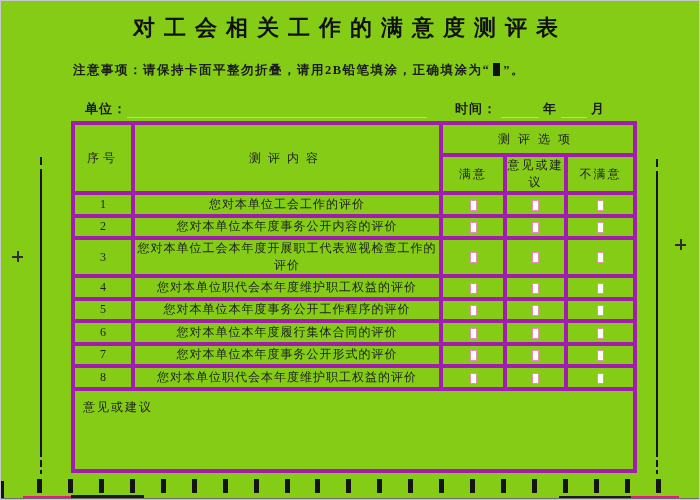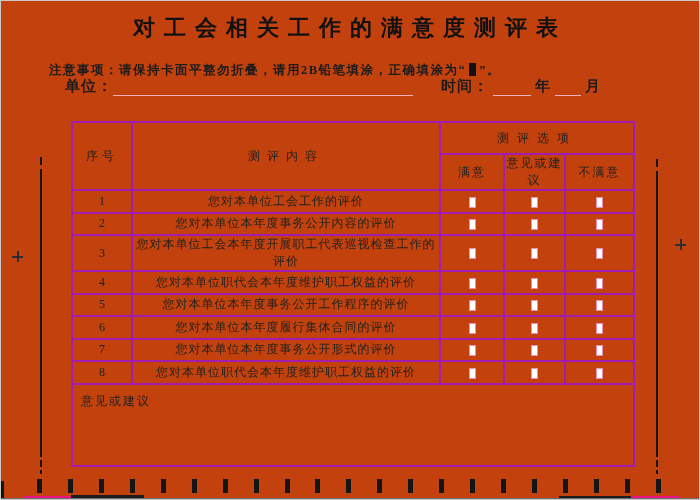--- a/index.html
+++ b/index.html
@@ -1,50 +1,50 @@
 <!DOCTYPE html>
 <html><head>
 <meta charset="utf-8">
 <style>
   * { margin:0; padding:0; box-sizing:border-box; }
   html,body { background:#fff; }
   .page {
     position:relative; width:700px; height:500px; margin:0 auto;
-    background:#c2410c; border:1px solid #c9c9c9; overflow:hidden;
+    background:#84cc16; border:1px solid #c9c9c9; overflow:hidden;
     font-family:"Liberation Serif","DejaVu Serif",serif; color:#1c1c1c;
   }
   .title {
     position:absolute; top:12px; left:0; width:100%;
     text-align:center; font-size:22px; font-weight:bold;
     letter-spacing:9px; color:#111;
   }
   .notice {
-    position:absolute; top:61px; left:48px; font-size:12.5px;
+    position:absolute; top:61px; left:72px; font-size:12.5px;
     font-weight:bold; letter-spacing:1.5px; white-space:nowrap;
   }
   .fill-mark {
     display:inline-block; width:7px; height:13px; background:#111;
     vertical-align:-2px; margin:0 3px;
   }
   .fields-row {
-    position:absolute; top:76px; left:64px; width:540px;
-    display:flex; align-items:flex-end; font-size:15px; font-weight:bold;
-    letter-spacing:1px; white-space:nowrap;
+    position:absolute; top:99px; left:64px; width:540px;
+    display:flex; align-items:flex-end; font-size:13px; font-weight:bold;
+    letter-spacing:1px; white-space:nowrap;justify-content:flex-end;
   }
   .blank { display:inline-block; border-bottom:1px solid #f2b0c0; height:15px; }
   .blank.unit { width:300px; margin-right:28px; }
   .blank.year { width:38px; margin:0 4px; }
   .blank.month { width:26px; margin:0 4px; }
 
   table.form-table {
     position:absolute; top:120px; left:70px; width:562px;
     border-collapse:collapse; table-layout:fixed;
     font-size:12px;
   }
-  table.form-table, table.form-table td { border:2px solid #a21caf; }
+  table.form-table, table.form-table td { border:4px solid #a21caf; }
   table.form-table { border:1.5px solid #ee87a9; }
   td { text-align:center; vertical-align:middle; padding:0; color:#222; }
   tr.h1 td { height:32px; letter-spacing:8px; }
   tr.h1 td.c-no { letter-spacing:4px; }
   tr.h1 td.c-content { letter-spacing:7px; }
   tr.h2 td { height:33px; letter-spacing:2px; }
   tr.data td { height:22.5px; letter-spacing:1px; }
   tr.data td.c-no { letter-spacing:0; }
   td.comments {
     height:82px; text-align:left; vertical-align:top;

